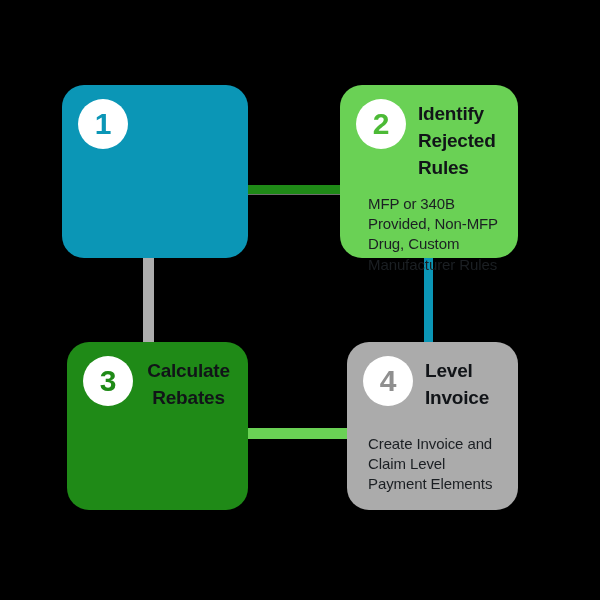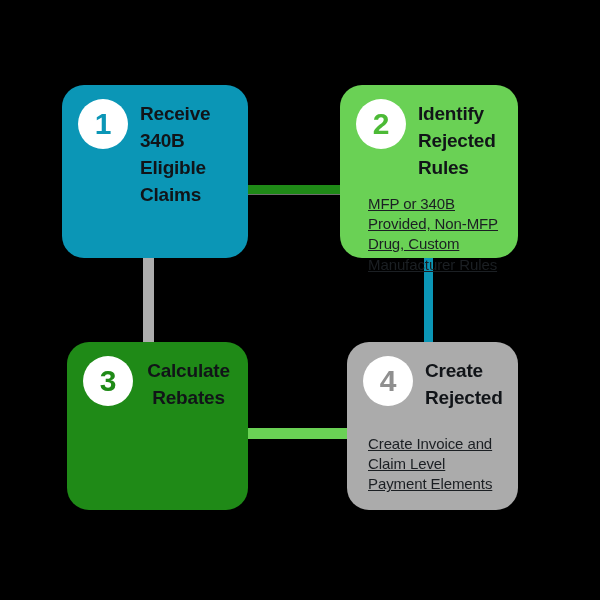--- a/index.html
+++ b/index.html
@@ -38,21 +38,20 @@
     line-height:1.42;
     color:#111418;
     letter-spacing:-0.2px;
     padding-top:2px;
   }
   .node-desc{
     font-size:15px;
     line-height:1.35;
     color:#1b1f23;
     letter-spacing:-0.1px;
-    text-decoration:underline;
   }
 
   
   #node-1{
     left:62px;top:85px;width:186px;height:173px;
     background:#0b96b6;
   }
   #node-1 .badge{color:#0b96b6;}
   #node-1 .node-title{width:96px;}
   #node-1 .node-desc{margin-top:12px;margin-left:10px;}
@@ -113,21 +112,20 @@
 
   <div class="connector" id="conn-1-2-shadow"></div>
   <div class="connector" id="conn-1-2"></div>
   <div class="connector" id="conn-1-3"></div>
   <div class="connector" id="conn-2-4"></div>
   <div class="connector" id="conn-3-4"></div>
 
   <div class="node" id="node-1">
     <div class="node-head">
       <div class="badge">1</div>
-      <div class="node-title">Receive 340B Eligible Claims</div>
     </div>
   </div>
 
   <div class="node" id="node-2">
     <div class="node-head">
       <div class="badge">2</div>
       <div class="node-title">Identify Rejected Rules</div>
     </div>
     <div class="node-desc">MFP or 340B Provided, Non-MFP Drug, Custom Manufacturer Rules</div>
   </div>
@@ -135,18 +133,18 @@
   <div class="node" id="node-3">
     <div class="node-head">
       <div class="badge">3</div>
       <div class="node-title">Calculate Rebates</div>
     </div>
   </div>
 
   <div class="node" id="node-4">
     <div class="node-head">
       <div class="badge">4</div>
-      <div class="node-title">Create Rejected</div>
+      <div class="node-title">Level Invoice</div>
     </div>
     <div class="node-desc">Create Invoice and Claim Level Payment Elements</div>
   </div>
 
 </div>
 
 </body></html>

